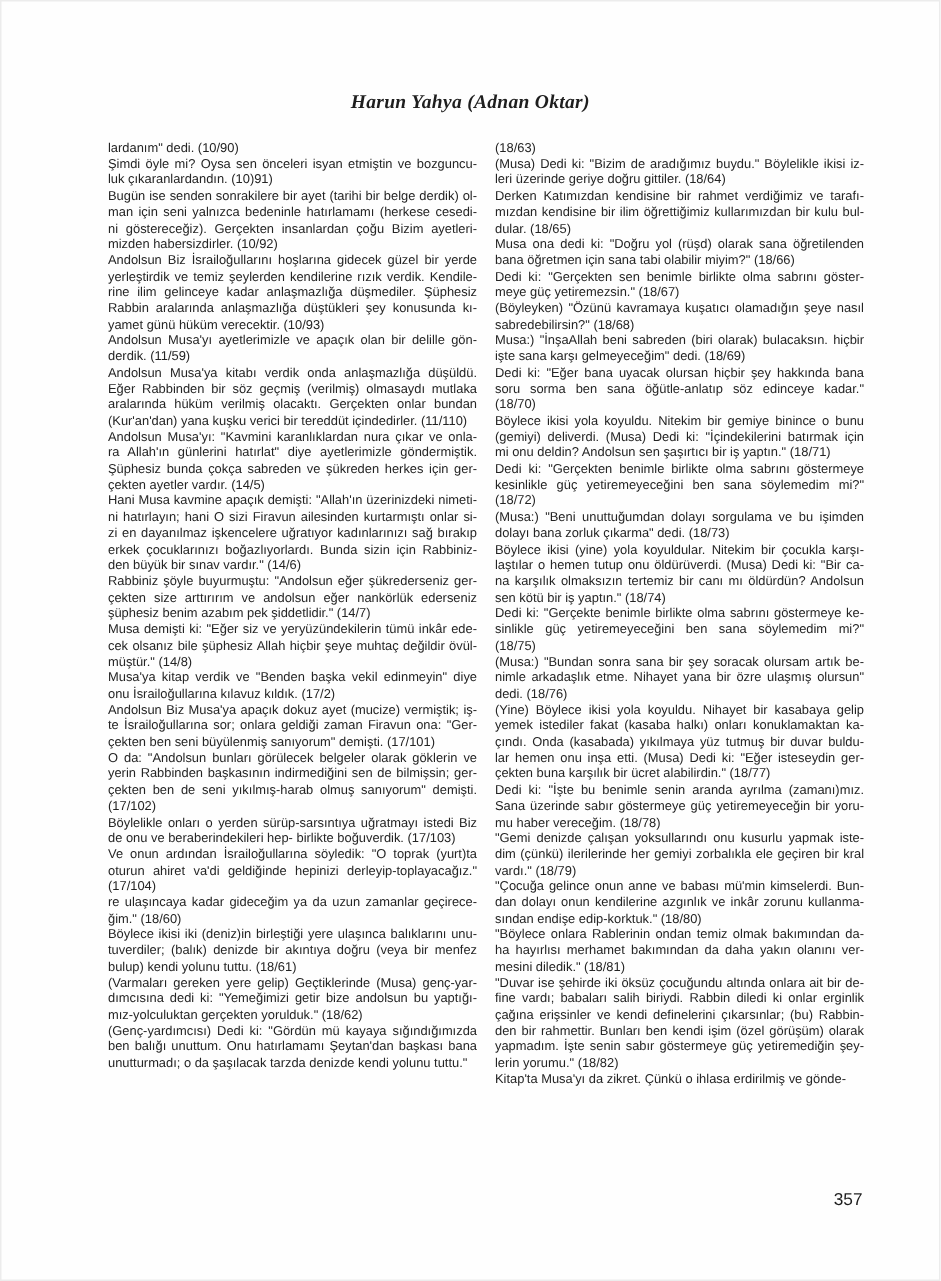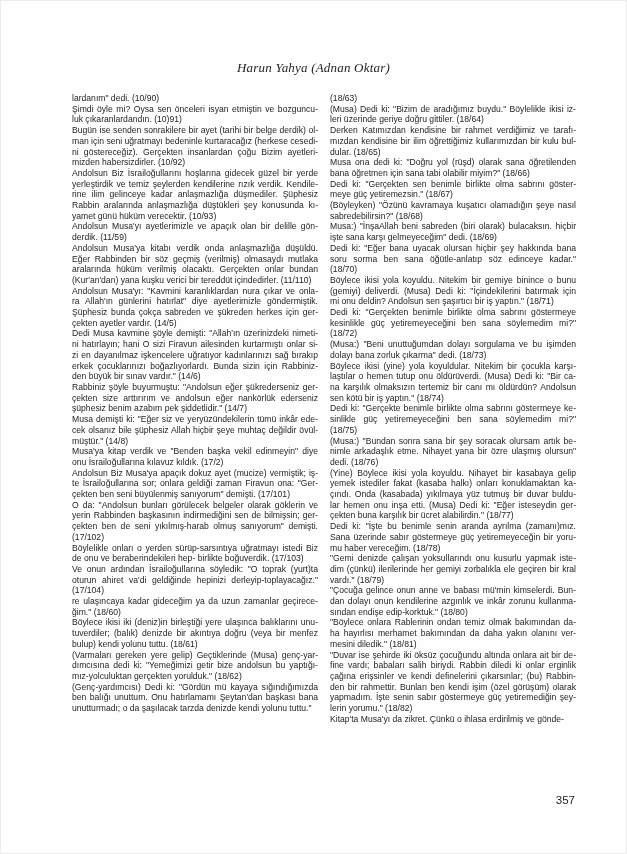--- a/index.html
+++ b/index.html
@@ -15,21 +15,21 @@
     position: absolute; inset: 0;
     background: #fefefe;
     box-shadow: inset 0 0 0 1px #ececec;
   }
   .running-header {
     position: absolute;
     top: 60px; left: 0; width: 100%;
     text-align: center;
     font-family: "Liberation Serif", serif;
     font-style: italic;
-    font-weight: normal;
+    font-weight: bold;
     font-size: 13px;
     letter-spacing: 0.2px;
     color: #1e1e1e;
   }
   .columns {
     position: absolute;
     top: 93px; left: 72px;
     width: 504px;
     display: flex;
     gap: 12px;
@@ -65,21 +65,21 @@
     <div class="col" id="col-left">
         <div class="para">
           <div class="line">lardanım" dedi. (10/90)</div>
         </div>
         <div class="para">
           <div class="line j">Şimdi öyle mi? Oysa sen önceleri isyan etmiştin ve bozguncu-</div>
           <div class="line">luk çıkaranlardandın. (10)91)</div>
         </div>
         <div class="para">
           <div class="line j">Bugün ise senden sonrakilere bir ayet (tarihi bir belge derdik) ol-</div>
-          <div class="line j">man için seni uğratmayı bedeninle kurtaracağız (herkese cesedi-</div>
+          <div class="line j">man için seni yalnızca bedeninle hatırlamamı (herkese cesedi-</div>
           <div class="line j">ni göstereceğiz). Gerçekten insanlardan çoğu Bizim ayetleri-</div>
           <div class="line">mizden habersizdirler. (10/92)</div>
         </div>
         <div class="para">
           <div class="line j">Andolsun Biz İsrailoğullarını hoşlarına gidecek güzel bir yerde</div>
           <div class="line j">yerleştirdik ve temiz şeylerden kendilerine rızık verdik. Kendile-</div>
           <div class="line j">rine ilim gelinceye kadar anlaşmazlığa düşmediler. Şüphesiz</div>
           <div class="line j">Rabbin aralarında anlaşmazlığa düştükleri şey konusunda kı-</div>
           <div class="line">yamet günü hüküm verecektir. (10/93)</div>
         </div>
@@ -93,21 +93,21 @@
           <div class="line j">aralarında hüküm verilmiş olacaktı. Gerçekten onlar bundan</div>
           <div class="line">(Kur'an'dan) yana kuşku verici bir tereddüt içindedirler. (11/110)</div>
         </div>
         <div class="para">
           <div class="line j">Andolsun Musa'yı: "Kavmini karanlıklardan nura çıkar ve onla-</div>
           <div class="line j">ra Allah'ın günlerini hatırlat" diye ayetlerimizle göndermiştik.</div>
           <div class="line j">Şüphesiz bunda çokça sabreden ve şükreden herkes için ger-</div>
           <div class="line">çekten ayetler vardır. (14/5)</div>
         </div>
         <div class="para">
-          <div class="line j">Dedi Musa kavmine şöyle demişti: "Allah'ın üzerinizdeki nimeti-</div>
+          <div class="line j">Hani Musa kavmine apaçık demişti: "Allah'ın üzerinizdeki nimeti-</div>
           <div class="line j">ni hatırlayın; hani O sizi Firavun ailesinden kurtarmıştı onlar si-</div>
           <div class="line j">zi en dayanılmaz işkencelere uğratıyor kadınlarınızı sağ bırakıp</div>
           <div class="line j">erkek çocuklarınızı boğazlıyorlardı. Bunda sizin için Rabbiniz-</div>
           <div class="line">den büyük bir sınav vardır." (14/6)</div>
         </div>
         <div class="para">
           <div class="line j">Rabbiniz şöyle buyurmuştu: "Andolsun eğer şükrederseniz ger-</div>
           <div class="line j">çekten size arttırırım ve andolsun eğer nankörlük ederseniz</div>
           <div class="line">şüphesiz benim azabım pek şiddetlidir." (14/7)</div>
         </div>

